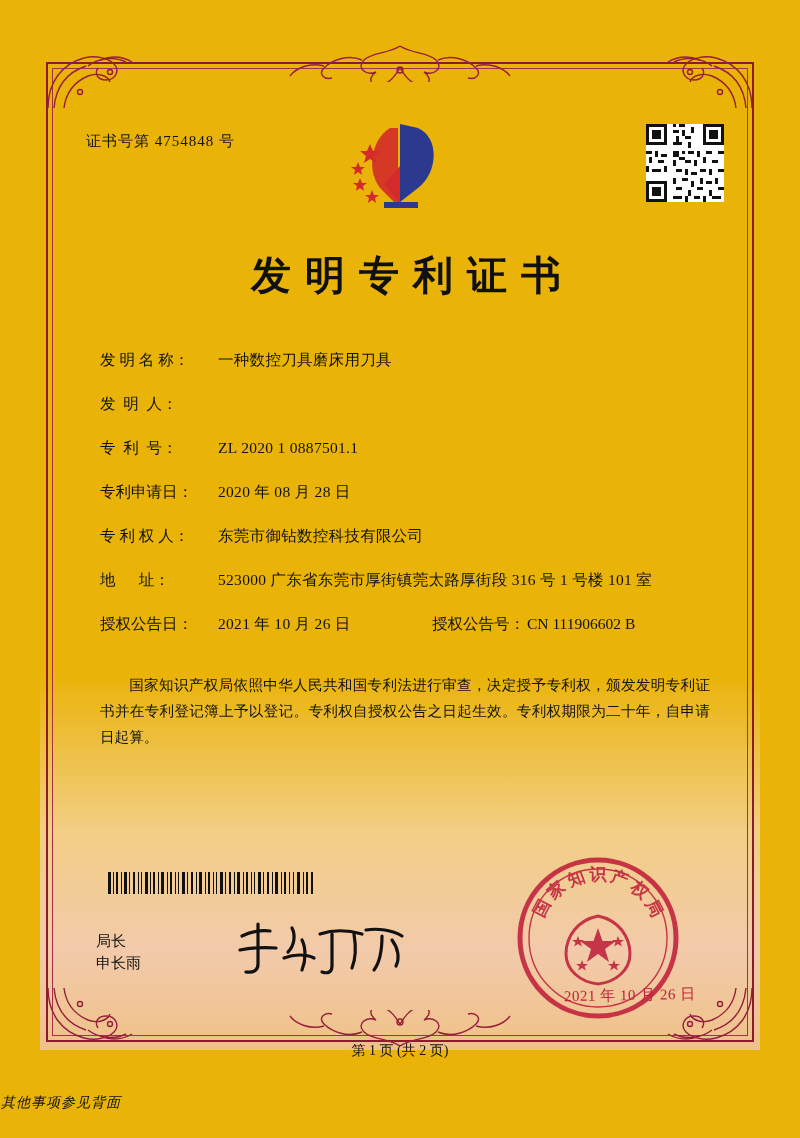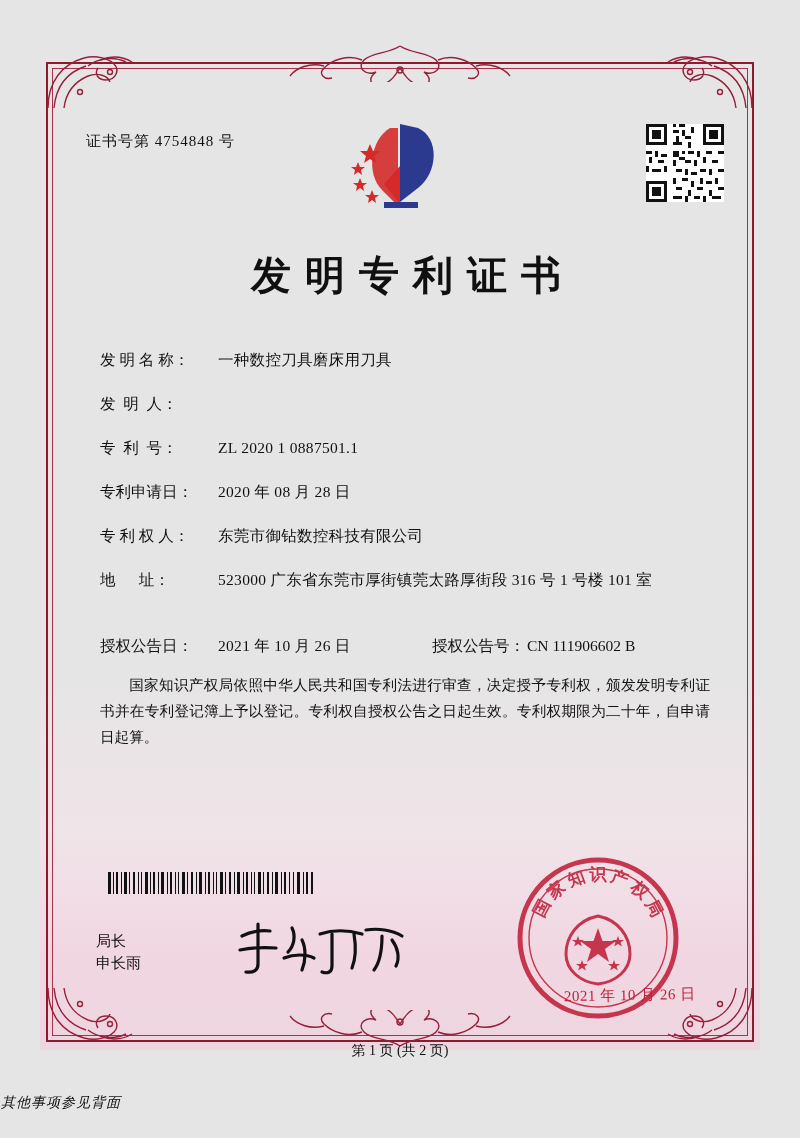--- a/index.html
+++ b/index.html
@@ -9,21 +9,21 @@
   }
   body {
     font-family: "Liberation Serif", "DejaVu Serif", serif;
     color: #1a1a1a;
   }
   #page {
     position: relative;
     width: 800px;
     height: 1138px;
     margin: 0 auto;
-    background: #e5e5e5;
+    background: #eab308;
     overflow: hidden;
   }
   
   .paper-tint {
     position: absolute;
     left: 40px;
     top: 60px;
     width: 720px;
     height: 990px;
     background: linear-gradient(180deg,
@@ -149,21 +149,20 @@
   }
   .field-value {
     flex: 1 1 auto;
     letter-spacing: 0.3px;
   }
   .field-row.two-col .field-value { flex: 0 0 200px; }
   .sub-label {
     flex: 0 0 auto;
     margin-left: 14px;
     white-space: pre;
-    margin-top: 22px;
   }
   .sub-value { margin-left: 2px; }
 
   .paragraphs {
     position: absolute;
     left: 100px;
     top: 672px;
     width: 610px;
     font-size: 14.6px;
     line-height: 26px;

